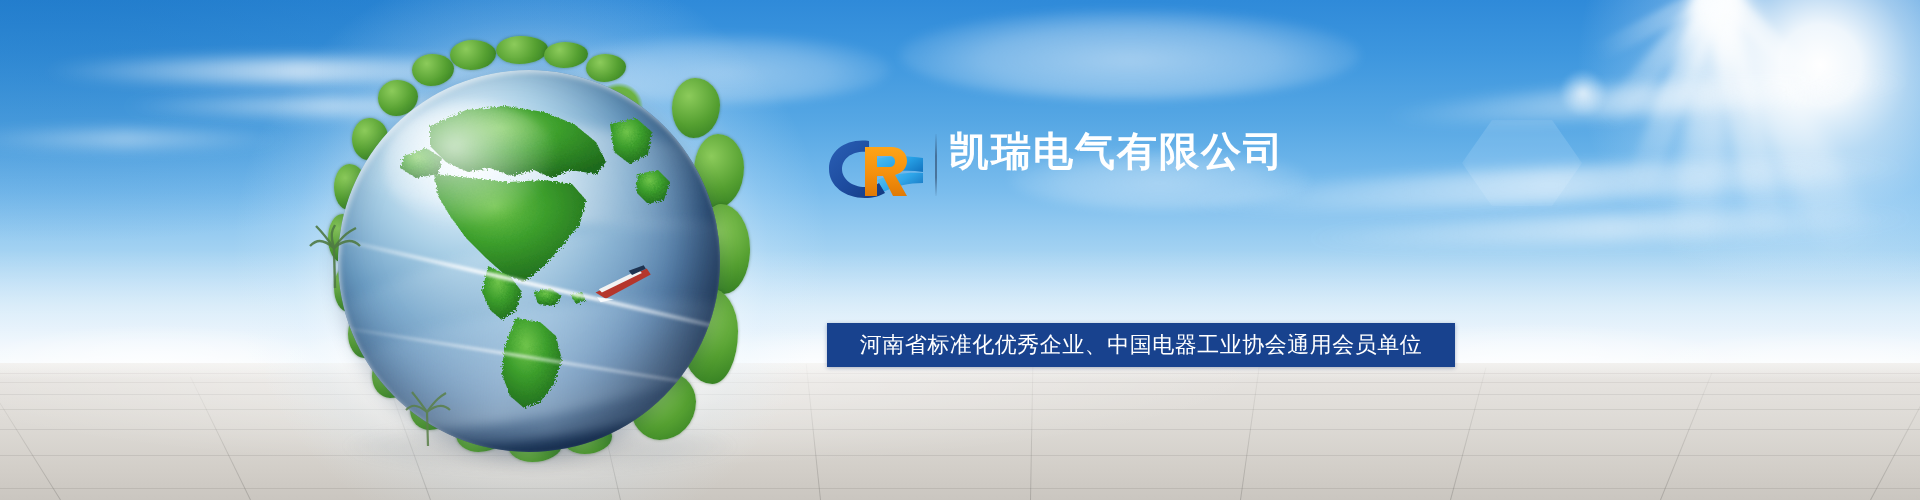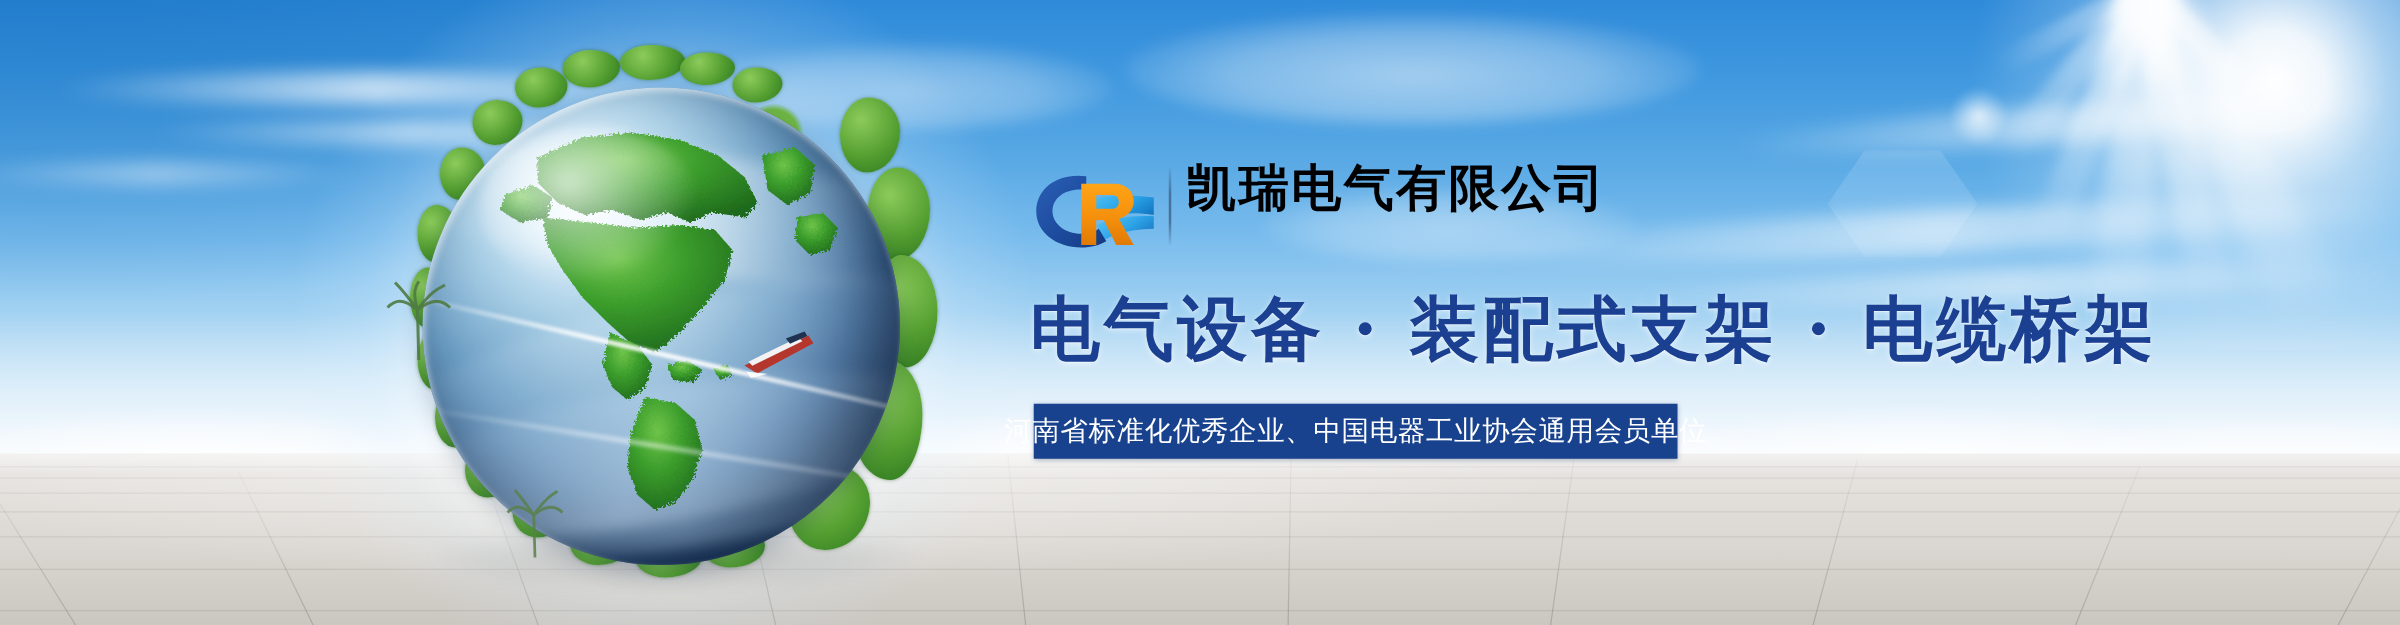--- a/index.html
+++ b/index.html
@@ -181,21 +181,21 @@
   
   .logo-block{position:absolute;left:825px;top:126px;width:420px;height:84px;}
   .logo-mark{position:absolute;left:0;top:2px;width:100px;height:76px;}
   .logo-divider{
     position:absolute;left:110px;top:8px;width:2px;height:62px;
     background:linear-gradient(to bottom,rgba(40,60,90,.05),rgba(40,60,90,.55) 35%,rgba(40,60,90,.55) 70%,rgba(40,60,90,.05));
   }
   .company-cn{
     position:absolute;left:124px;top:-2px;
     font-family:"DejaVu Sans","Liberation Sans",sans-serif;
-    font-size:40px;font-weight:700;color:#000000;letter-spacing:2px;
+    font-size:40px;font-weight:700;color:#ffffff;letter-spacing:2px;
     white-space:nowrap;line-height:1.35;
   }
   .company-en{
     position:absolute;left:126px;top:54px;
     font-family:"Liberation Sans","DejaVu Sans",sans-serif;
     font-size:21px;font-weight:400;color:#2a2d33;letter-spacing:.6px;
     white-space:nowrap;
   }
 
   
@@ -204,21 +204,21 @@
     font-family:"DejaVu Serif","Liberation Serif",serif;
     font-size:56px;font-weight:700;
     color:#1b3f91;
     letter-spacing:3px;white-space:nowrap;
     text-shadow:0 2px 5px rgba(255,255,255,.55), 0 1px 0 rgba(255,255,255,.45);
   }
 
   
   .honor-bar{
     position:absolute;left:827px;top:323px;
-    width:515px;height:44px;
+    width:628px;height:44px;
     background:#18428e;
     display:flex;align-items:center;justify-content:center;
     box-shadow:0 1px 4px rgba(20,45,100,.35);
   }
   .honor-text{
     font-family:"DejaVu Sans","Liberation Sans",sans-serif;
     font-size:22px;font-weight:400;color:#ffffff;letter-spacing:.5px;
     white-space:nowrap;
   }
 </style>
@@ -406,19 +406,18 @@
 
       <path d="M40 19 L66 19 C76 19 82 25 82 33 C82 40 77 45 70 47 L82 68 L68 68 L58 48 L52 48 L52 68 L40 68 Z
                M52 28 L52 39 L64 39 C68 39 70 37 70 33.5 C70 30 68 28 64 28 Z" fill="url(#rorange)"></path>
     </svg>
 
     <div class="logo-divider"></div>
 
     <div class="company-cn">凯瑞电气有限公司</div>
   </div>
 
-  <div class="slogan">电气设备 · 装配式支架 · 电缆桥架</div>
 
   <div class="honor-bar">
     <span class="honor-text">河南省标准化优秀企业、中国电器工业协会通用会员单位</span>
   </div>
 
 </div>
 
 </body></html>

